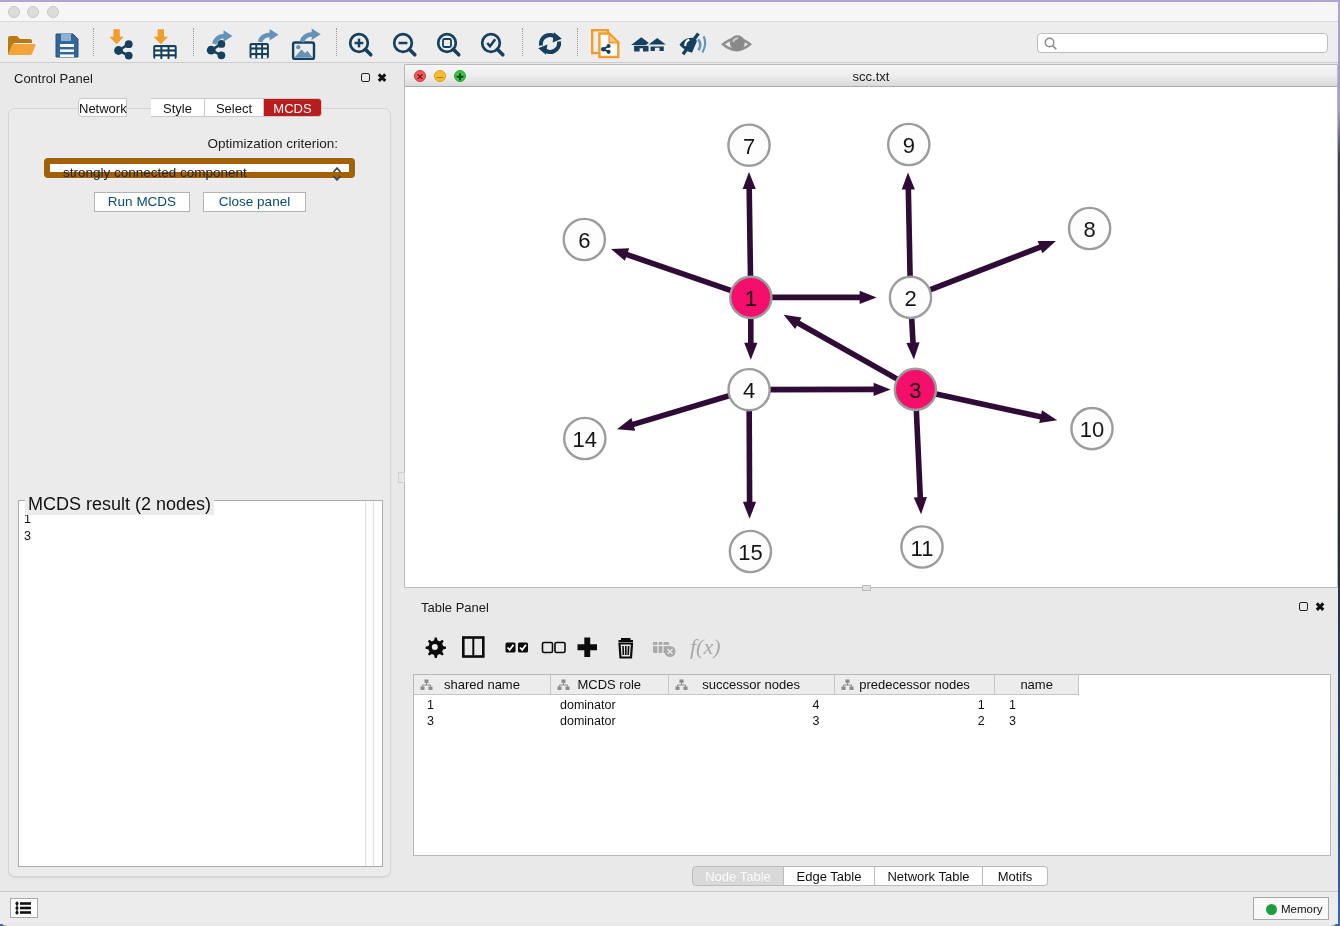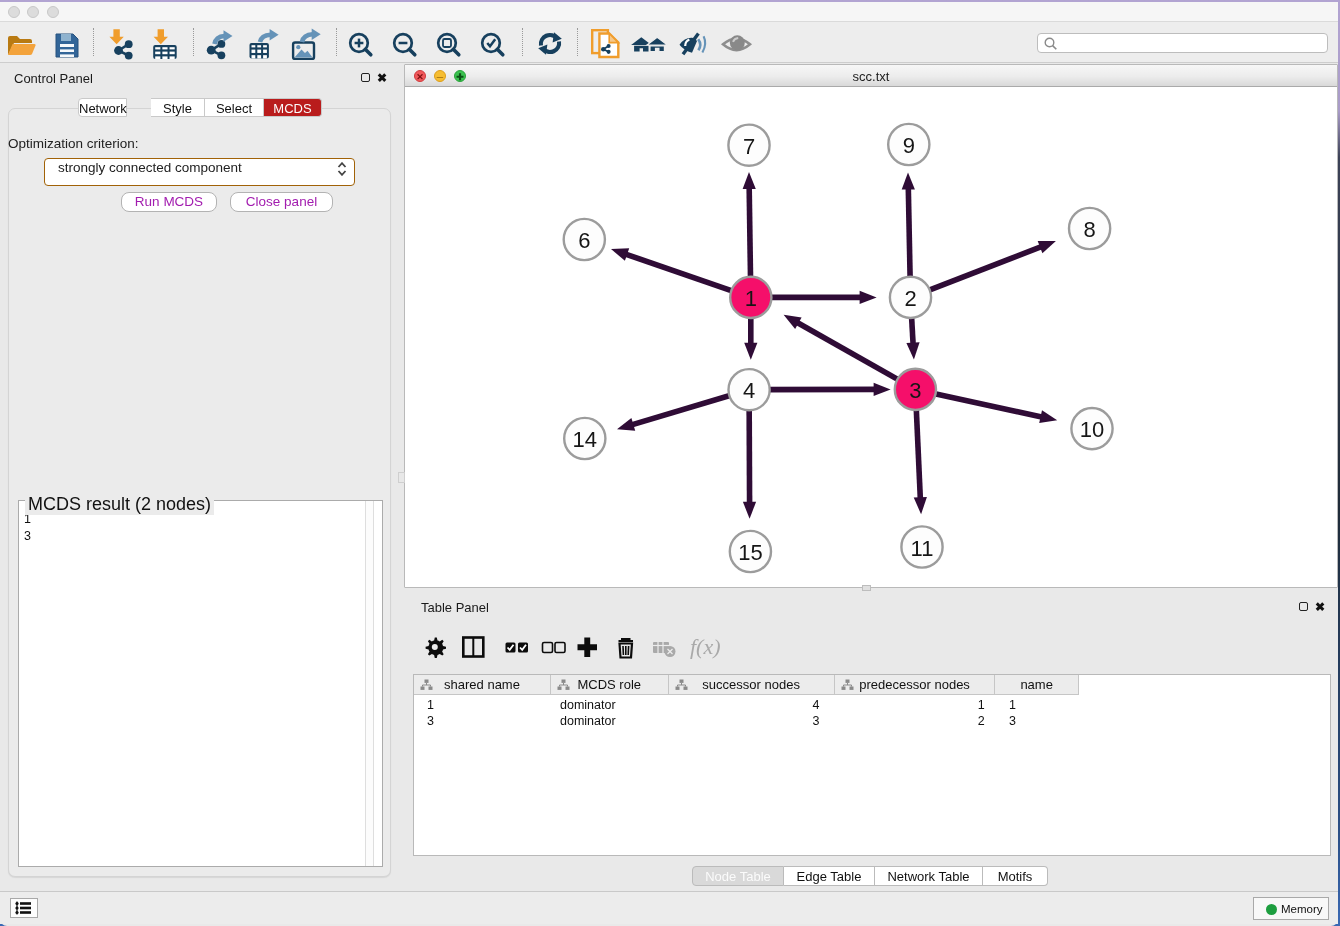--- a/index.html
+++ b/index.html
@@ -21,27 +21,27 @@
   #search { position:absolute; left:1037px; top:11px; width:291px; height:20px; background:#fff;
             border:1px solid #bdbdbd; border-radius:4px; }
   
   #cp-title { position:absolute; left:14px; top:71px; font-size:13px; color:#1a1a1a; }
   #cp-box { position:absolute; left:8px; top:108px; width:383px; height:769px;
             background:#ebebeb; border:1px solid #d4d4d4; border-radius:7px;
             box-shadow:0 1px 1px rgba(0,0,0,0.08); }
   .tab { position:absolute; height:19px; font-size:13px; text-align:center; line-height:19px;
          background:#fff; color:#111; border:1px solid #c9c9c9; }
   .tabsel { background:#b91c1c; color:#fcfcfc; }
-  #opt-label { position:absolute; left:8px; top:136px; width:330px; text-align:left;
+  #opt-label { position:absolute; left:8px; top:136px; width:330px; text-align:right;
                font-size:13.5px; color:#222; }
-  #opt-select { position:absolute; left:44px; top:158px; width:311px; height:28px; background:#fff;
-                border:1px solid #a16207; border-radius:4px; font-size:13.5px; color:#222;
+  #opt-select { position:absolute; left:44px; top:158px; width:311px; height:20px; background:#fff;
+                border:6px solid #a16207; border-radius:4px; font-size:13.5px; color:#222;
                 line-height:18px; padding-left:13px; }
   .btn { position:absolute; height:20px; background:#fff; border:1px solid #b3b3b3;
-         border-radius:8px; font-size:13.5px; color:#a21caf; text-align:center; line-height:18px;margin-left:27px; }
+         border-radius:0; font-size:13.5px; color:#0c4a6e; text-align:center; line-height:18px; }
   #mcds-box { position:absolute; left:18px; top:500px; width:365px; height:367px;
               background:#fff; border:1px solid #ababab; }
   #mcds-legend { position:absolute; left:25px; top:494px; background:#ebebeb; padding:0 3px;
                  font-size:18px; color:#111; }
   #mcds-scroll { position:absolute; left:364.5px; top:501px; width:9px; height:365px;
                  border-left:1px solid #dedede; border-right:1px solid #dedede; background:#fcfcfc; }
   
   #net { position:absolute; left:404px; top:64px; width:934px; height:524px;
          border:1px solid #b9b9b9; border-radius:1px; background:#fff; }
   #net-tb { position:absolute; left:0; top:0; width:932px; height:22px;

